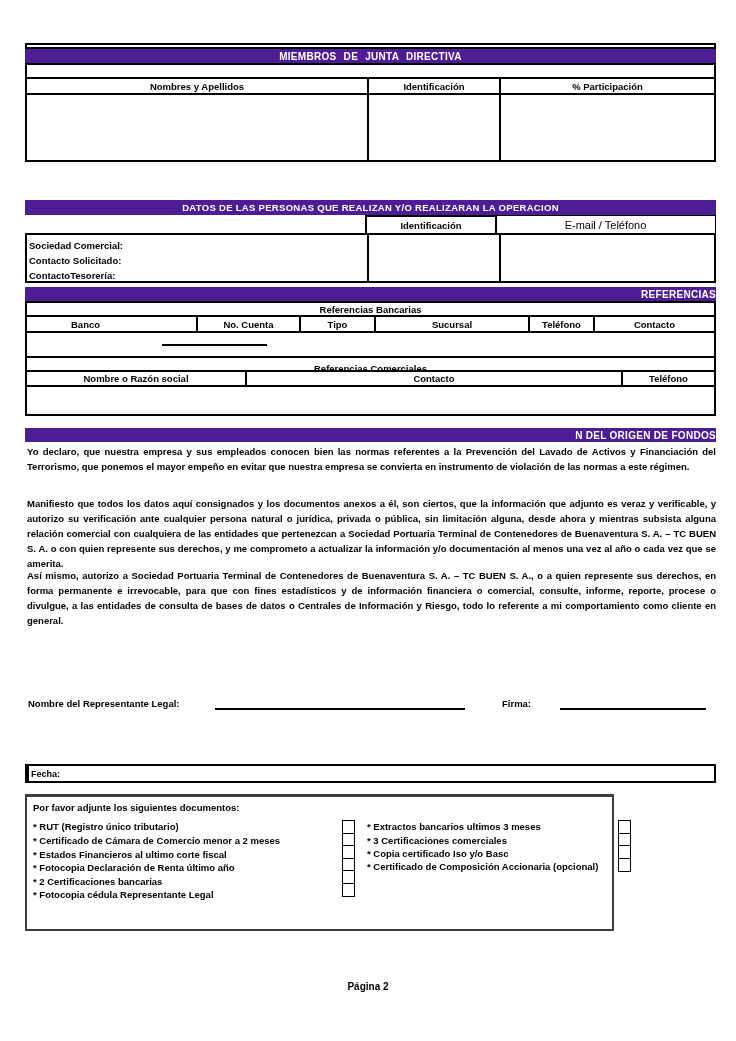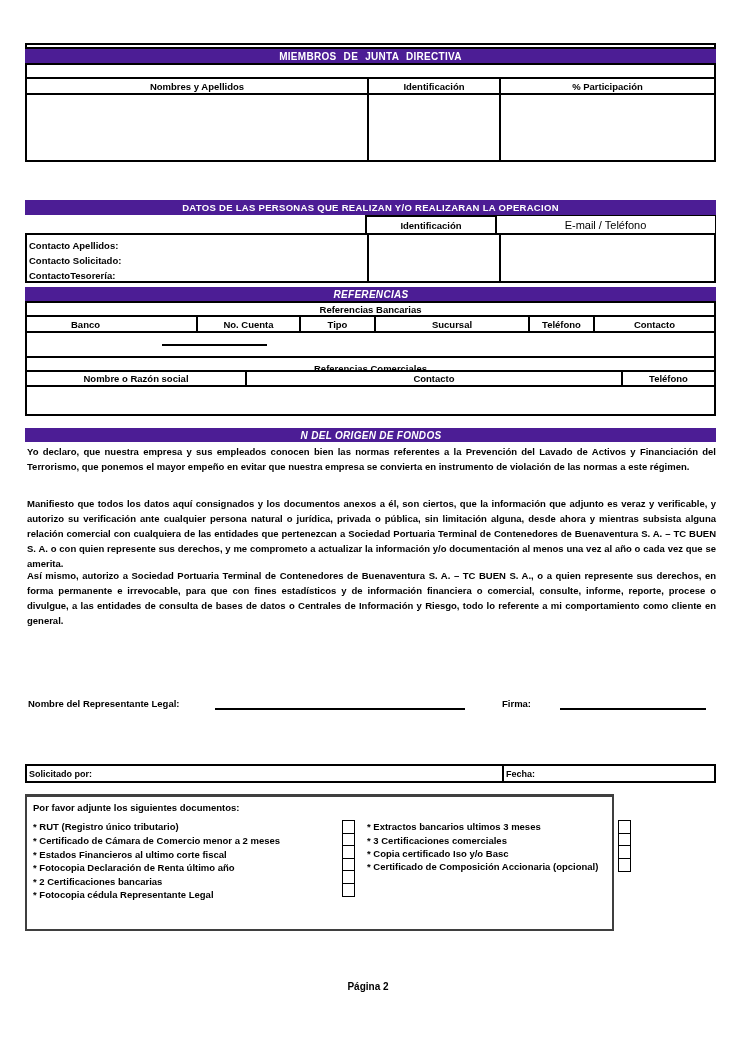--- a/index.html
+++ b/index.html
@@ -6,21 +6,21 @@
   *{box-sizing:border-box;}
   .page{
     position:relative;width:736px;height:1041px;background:#ffffff;
     font-family:"Liberation Sans", sans-serif;color:#000;margin:0 auto;overflow:hidden;
   }
   .abs{position:absolute;}
   .graybar{
     background:#4c1d95;color:#ffffff;font-weight:bold;font-size:10px;
     display:flex;align-items:center;justify-content:center;letter-spacing:.3px;
   }
-  .graybar.left{justify-content:center;padding-left:1px;font-style:italic;}
+  .graybar.left{justify-content:flex-end;padding-left:1px;}
   .row{display:flex;border:2px solid #000;background:#fff;}
   .cell{border-left:2px solid #000;display:flex;align-items:center;justify-content:center;
         font-size:9.5px;font-weight:bold;overflow:hidden;white-space:nowrap;}
   .cell.first{border-left:none;text-align:center;}
   .cell.left-align{justify-content:flex-start;padding-left:12px;}
   .plainbox{border:2px solid #000;background:#fff;}
   .para{font-size:9.5px;line-height:15px;font-weight:bold;text-align:justify;}
   .lbl{font-size:9.5px;font-weight:bold;white-space:nowrap;}
   .sigline{border-bottom:2px solid #000;}
   .cb{width:13px;height:14px;border:1.5px solid #000;background:#fff;margin-top:-1.5px;}
@@ -53,21 +53,21 @@
     <span>DATOS DE LAS PERSONAS QUE REALIZAN Y/O REALIZARAN LA OPERACION</span>
   </div>
   <div class="abs plainbox" style="left:365px;top:215px;width:132px;height:20px;display:flex;align-items:center;justify-content:center;">
     <span class="lbl">Identificación</span>
   </div>
   <div class="abs" style="left:495px;top:215px;width:221px;height:20px;border:1px solid #000;display:flex;align-items:center;justify-content:center;">
     <span style="font-size:11px;font-weight:normal;">E-mail / Teléfono</span>
   </div>
   <div class="abs row" style="left:25px;top:233px;width:691px;height:50px;">
     <div class="cell first" style="width:340px;flex-direction:column;align-items:flex-start;justify-content:flex-start;padding:3px 0 0 2px;">
-      <div class="lbl" style="line-height:15px;">Contacto Apellidos:</div>
+      <div class="lbl" style="line-height:15px;">Sociedad Comercial:</div>
       <div class="lbl" style="line-height:15px;">Contacto Solicitado:</div>
       <div class="lbl" style="line-height:15px;">ContactoTesorería:</div>
     </div>
     <div class="cell" style="width:132px;"></div>
     <div class="cell" style="flex:1;"></div>
   </div>
 
   <div class="abs graybar left" style="left:25px;top:287px;width:691px;height:14px;">
     <span>REFERENCIAS</span>
   </div>
@@ -103,23 +103,20 @@
   </div>
   <div class="abs para" style="left:27px;top:496px;width:689px;">Manifiesto que todos los datos aquí consignados y los documentos anexos a él, son ciertos, que la información que adjunto es veraz y verificable, y autorizo su verificación ante cualquier persona natural o jurídica, privada o pública, sin limitación alguna, desde ahora y mientras subsista alguna relación comercial con cualquiera de las entidades que pertenezcan a Sociedad Portuaria Terminal de Contenedores de Buenaventura S. A. – TC BUEN S. A. o con quien represente sus derechos, y me comprometo a actualizar la información y/o documentación al menos una vez al año o cada vez que se amerita.</div>
   <div class="abs para" style="left:27px;top:568px;width:689px;">Así mismo, autorizo a Sociedad Portuaria Terminal de Contenedores de Buenaventura S. A. – TC BUEN S. A., o a quien represente sus derechos, en forma permanente e irrevocable, para que con fines estadísticos  y de información financiera o comercial, consulte, informe, reporte, procese o divulgue, a las entidades de consulta de bases de datos o Centrales de Información y Riesgo, todo lo referente a mi comportamiento como cliente en general.</div>
 
   <div class="abs lbl" style="left:28px;top:698px;">Nombre del Representante Legal:</div>
   <div class="abs sigline" style="left:215px;top:696px;width:250px;height:14px;"></div>
   <div class="abs lbl" style="left:502px;top:698px;">Firma:</div>
   <div class="abs sigline" style="left:560px;top:696px;width:146px;height:14px;"></div>
 
   <div class="abs row" style="left:25px;top:764px;width:691px;height:19px;">
-    <div class="cell first left-align" style="width:475px;padding-left:2px;font-size:9px;">
-      <span>Solicitado por:</span>
-    </div>
     <div class="cell left-align" style="flex:1;padding-left:2px;font-size:9px;justify-content:flex-start;">
       <span>Fecha:</span>
     </div>
   </div>
 
   <div class="abs" style="left:25px;top:794px;width:589px;height:137px;border:2px solid #3f3f3f;border-top-width:3px;background:#fff;">
     <div class="abs doc-item" style="left:6px;top:5px;">Por favor adjunte los siguientes documentos:</div>
 
     <div class="abs doc-item" style="left:6px;top:24px;">* RUT  (Registro único tributario)</div>
     <div class="abs doc-item" style="left:6px;top:38px;">* Certificado de Cámara de Comercio menor a 2 meses</div>

